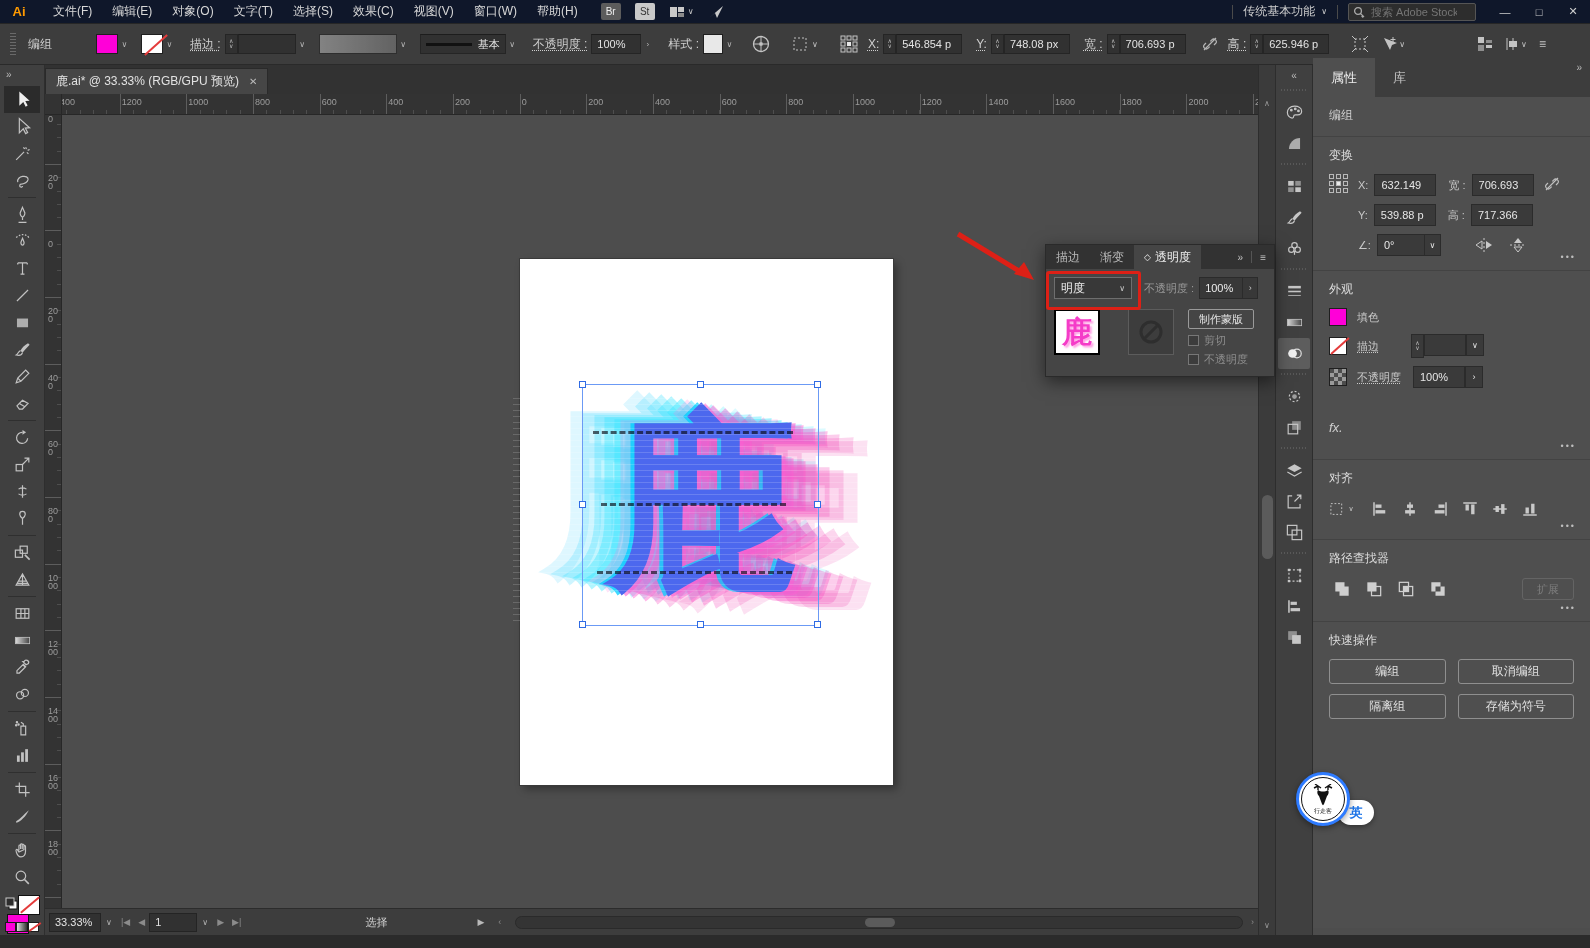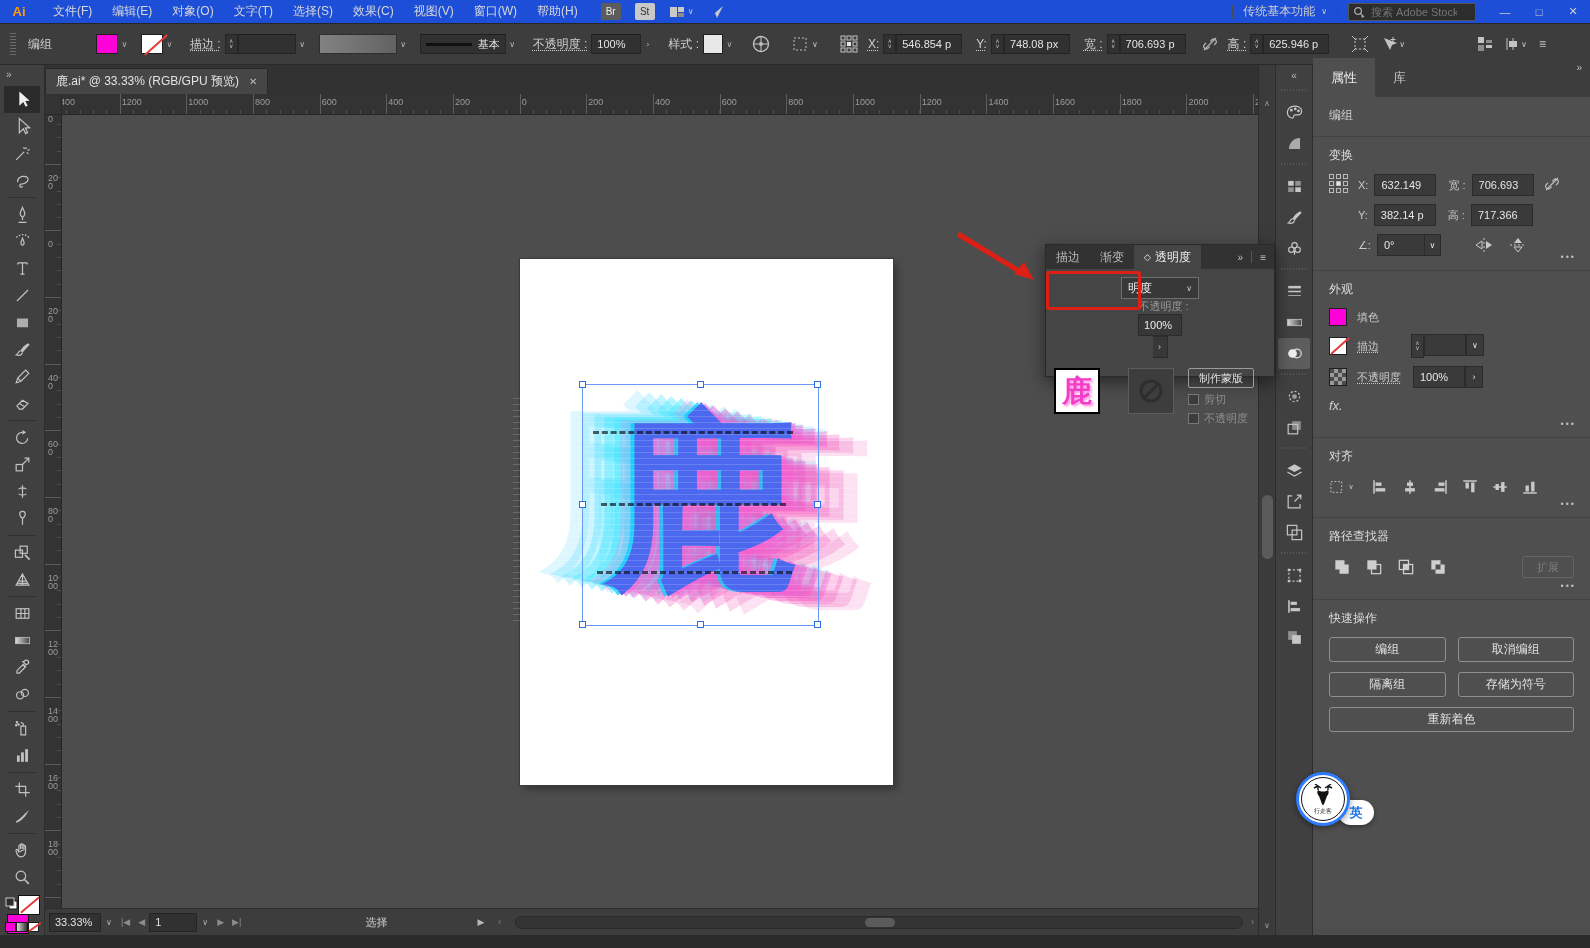--- a/index.html
+++ b/index.html
@@ -2,21 +2,21 @@
 <html><head>
 <meta charset="utf-8">
 <style>
   html,body{margin:0;padding:0;background:#262626;}
   *{box-sizing:border-box;font-family:"Liberation Sans","DejaVu Sans",sans-serif;}
   #app{position:relative;width:1590px;height:948px;background:#4d4d4d;overflow:hidden;color:#d6d6d6;font-size:12px;-webkit-user-select:none;}
   .dim{color:#979797;} .disabled{color:#7a7a7a;}
   .dotted-u{text-decoration:underline dotted;text-underline-offset:2px;}
 
   
-  #titlebar{position:absolute;left:0;top:0;width:1590px;height:24px;background:#1d4ed8;display:flex;align-items:center;border-bottom:1px solid #262626;}
+  #titlebar{position:absolute;left:0;top:0;width:1590px;height:24px;background:#0f172a;display:flex;align-items:center;border-bottom:1px solid #262626;}
   #ai-logo{width:30px;height:22px;display:flex;align-items:center;justify-content:center;color:#ff9a00;font-weight:bold;font-size:13px;margin-left:4px;}
   #menus{display:flex;align-items:center;margin-left:10px;gap:2px;}
   #menus .menu{padding:3px 9px;color:#d8d8d8;font-size:12px;cursor:default;}
   .tb-badge{min-width:20px;height:17px;border-radius:2px;display:flex;align-items:center;justify-content:center;font-size:10px;margin-left:14px;padding:0 2px;}
   #badge-br{background:#5c5c5c;color:#eee;}
   #badge-st{background:#c9c9c9;color:#333;}
   .tb-ic{margin-left:14px;color:#c9c9c9;display:flex;align-items:center;gap:3px;}
   #tb-right{margin-left:auto;display:flex;align-items:center;}
   .vdiv{width:1px;height:14px;background:#4a4a4a;margin:0 10px;}
   #workspace{color:#cfcfcf;display:flex;gap:6px;align-items:center;font-size:12px;}
@@ -125,21 +125,21 @@
   #quick-grid{display:grid;grid-template-columns:1fr 1fr;gap:10px 12px;}
   #expand-btn{margin-left:auto;height:22px;padding:0 14px;border:1px solid #646464;border-radius:3px;color:#7d7d7d;font-size:11px;display:flex;align-items:center;}
   .fx{font-style:italic;color:#cfcfcf;font-size:13px;}
 
   
   #tpanel{position:absolute;left:1045px;top:244px;width:230px;height:133px;background:#454545;box-shadow:0 5px 16px rgba(0,0,0,.5);border:1px solid #2a2a2a;z-index:5;}
   #tp-tabs{height:24px;background:#323232;display:flex;align-items:stretch;font-size:12px;}
   .ttab{padding:0 10px;display:flex;align-items:center;gap:4px;color:#b9b9b9;}
   .ttab.active{background:#454545;color:#ececec;}
   #tp-hdr-icons{margin-left:auto;display:flex;align-items:center;gap:8px;color:#c2c2c2;padding-right:8px;font-size:10px;}
-  #tp-row1{display:flex;align-items:center;margin:8px 8px 0;flex-direction:column;}
+  #tp-row1{display:flex;align-items:center;margin:8px 8px 0;}
   #blend-fld{width:78px;height:22px;background:#383838;border:1px solid #6e6e6e;display:flex;align-items:center;padding:0 6px;color:#ececec;font-size:12px;}
   #blend-fld .ch{margin-left:auto;font-size:8px;color:#c9c9c9;}
   #tp-op-fld{width:44px;height:22px;background:#383838;border:1px solid #2b2b2b;display:flex;align-items:center;padding:0 5px;color:#ececec;font-size:11px;}
   #tp-op-btn{width:15px;height:22px;background:#383838;border:1px solid #2b2b2b;border-left:none;display:flex;align-items:center;justify-content:center;color:#c9c9c9;font-size:9px;}
   #tp-row2{display:flex;margin:10px 8px 0;}
   #tp-thumb{width:46px;height:46px;background:#fff;border:2px solid #000;display:flex;align-items:center;justify-content:center;font-size:30px;font-weight:bold;color:#f53cc8;text-shadow:2px 2px 2px rgba(255,150,225,.9);}
   #tp-mask{width:46px;height:46px;background:#3d3d3d;border:1px solid #5c5c5c;margin-left:28px;display:flex;align-items:center;justify-content:center;color:#2e2e2e;}
   #tp-right{margin-left:14px;display:flex;flex-direction:column;gap:4px;}
   #makemask{height:20px;border:1px solid #9a9a9a;border-radius:2px;padding:0 10px;color:#e3e3e3;font-size:11px;display:flex;align-items:center;justify-content:center;background:transparent;}
   .tchk{display:flex;align-items:center;gap:5px;font-size:11px;color:#8d8d8d;}
@@ -782,21 +782,21 @@
             <span class="plab" style="margin-left:12px">宽 :</span>
             <div class="pfld" style="width:62px">706.693</div>
             <div style="margin-left:10px;color:#c9c9c9">
               <svg width="16" height="16" viewBox="0 0 16 16">
                   <path d="M6 10 L10 6 M4 7 L2.5 8.5 a2.6 2.6 0 0 0 3.7 3.7 L7.7 10.7 M12 9 l1.5 -1.5 a2.6 2.6 0 0 0 -3.7 -3.7 L8.3 5.3 M2 14 L14 2" stroke="#c0c0c0" fill="none" stroke-width="1.1"></path>
                 </svg>
             </div>
           </div>
           <div class="prow">
             <span class="plab">Y:</span>
-            <div class="pfld" style="width:62px">382.14 p</div>
+            <div class="pfld" style="width:62px">539.88 p</div>
             <span class="plab" style="margin-left:12px">高 :</span>
             <div class="pfld" style="width:62px">717.366</div>
           </div>
           <div class="prow" style="margin-bottom:0">
             <span class="plab">∠:</span>
             <div class="pfld" style="width:48px">0°</div>
             <div class="pfld" style="width:16px;border-left:none;font-size:8px;justify-content:center">∨</div>
             <div style="margin-left:34px;display:flex;gap:16px;color:#c9c9c9">
               <svg width="18" height="14" viewBox="0 0 18 14">
                   <path d="M9 0 v14" stroke="#c9c9c9" stroke-dasharray="2 2"></path>
@@ -834,21 +834,21 @@
         </div>
       </div>
       <div class="prow">
         <div class="checker18"></div>
         <span class="plab dotted-u">不透明度</span>
         <div style="margin-left:6px;display:flex">
           <div class="pfld" style="width:52px">100%</div>
           <div class="pfld" style="width:18px;font-size:9px;justify-content:center">›</div>
         </div>
       </div>
-      <div class="prow" style="margin-top:10px;margin-bottom:0">
+      <div class="prow" style="margin-top:32px;margin-bottom:0">
         <span class="fx">fx.</span>
       </div>
       <div class="pmore">•••</div>
     </div>
 
     <div class="psec" style="padding-bottom:18px">
       <div class="psec-title">对齐</div>
       <div class="prow" style="margin-bottom:0">
         <div class="alico" style="margin-right:12px">
           <svg width="20" height="18" viewBox="0 0 20 18">
@@ -938,21 +938,20 @@
       <div class="pmore">•••</div>
     </div>
 
     <div class="psec" style="border-bottom:none">
       <div class="psec-title">快速操作</div>
       <div id="quick-grid">
           <div class="qbtn">编组</div>
           <div class="qbtn">取消编组</div>
           <div class="qbtn">隔离组</div>
           <div class="qbtn">存储为符号</div>
-          <div class="qbtn" style="grid-column: 1 / span 2;">重新着色</div>
         </div>
     </div>
   </div>
 
   <div id="tpanel">
     <div id="tp-tabs">
       <div id="tp-tablist" style="display:flex">
           <div class="ttab">
             <span>描边</span>
           </div>

